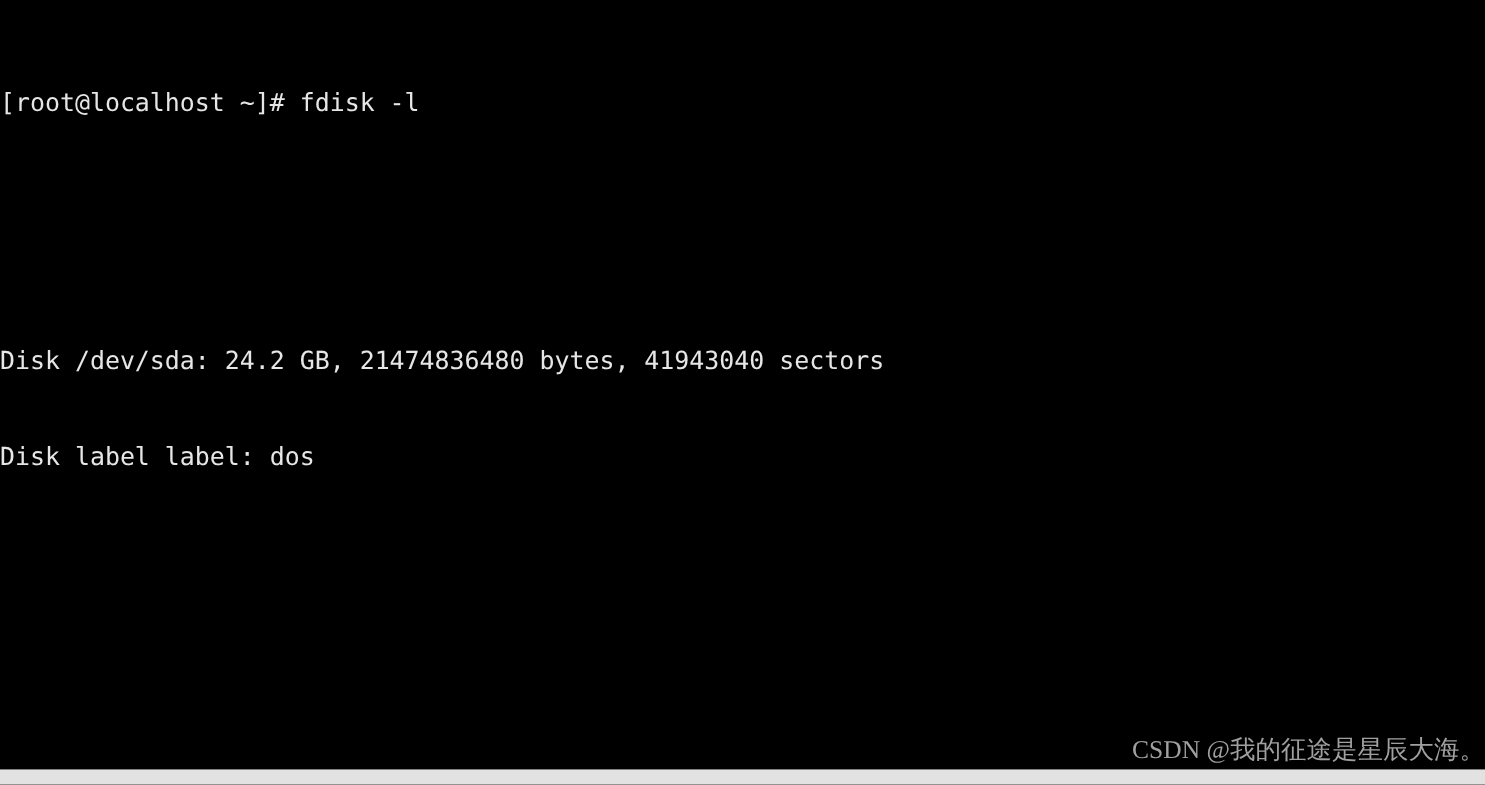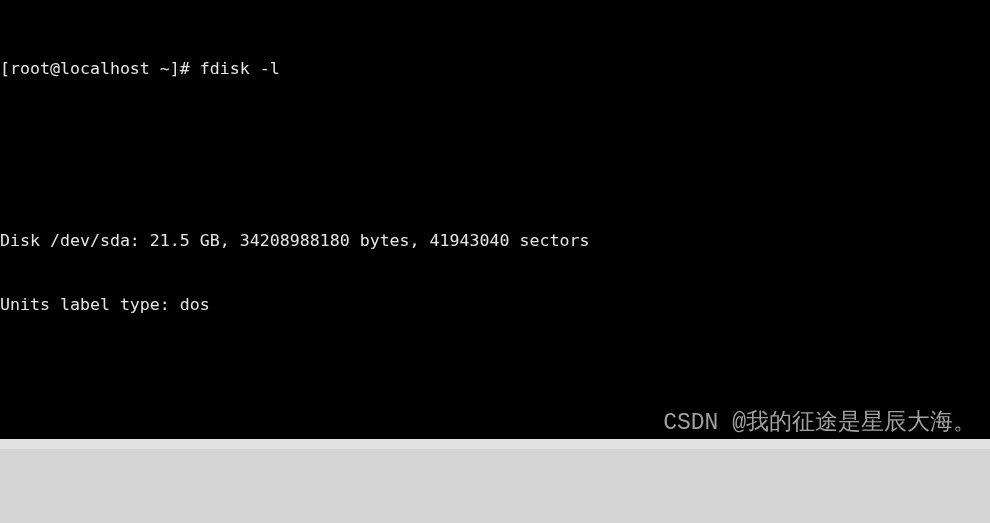--- a/index.html
+++ b/index.html
@@ -3,21 +3,21 @@
 <meta charset="utf-8">
 <style>
   html, body {
     margin: 0;
     padding: 0;
     background: #d4d4d4;
   }
   #screen {
     position: relative;
     width: 990px;
-    height: 449px;
+    height: 523px;
     background: #404040;
     overflow: hidden;
   }
   #terminal {
     position: absolute;
     left: 0;
     top: 0;
     width: 990px;
     height: 513px;
     background: #000000;
@@ -38,25 +38,25 @@
   .line {
     height: 21.45px;
     white-space: pre;
     position: relative;
   }
   .blank {
     height: 21.45px;
   }
   #watermark {
     position: absolute;
-    right: 14px;
+    right: 0;
     bottom: 12px;
     color: #a0a0a0;
-    font-family: Liberation Mono, monospace;
-    font-size: 23px;
+    font-family: Liberation Serif, serif;
+    font-size: 17px;
     white-space: pre;
   }
   #bottom-strip {
     position: absolute;
     left: 0;
     bottom: 0;
     width: 990px;
     height: 10px;
     background: #e2e2e2;
   }
@@ -66,22 +66,22 @@
 
 <div id="screen">
 
   <div id="terminal">
     <div class="term-body">
 
       <div class="line"><span>[root@localhost ~]# fdisk -l</span></div>
 
       <div class="blank"></div>
 
-      <div class="line">Disk /dev/sda: 21.5 GB, 34208988180 bytes, 41943040 sectors</div>
-      <div class="line">Units label type: dos</div>
+      <div class="line">Disk /dev/sda: 24.2 GB, 21474836480 bytes, 41943040 sectors</div>
+      <div class="line">Disk label label: dos</div>
       
 
       
 
       
 
       
       
       
 

